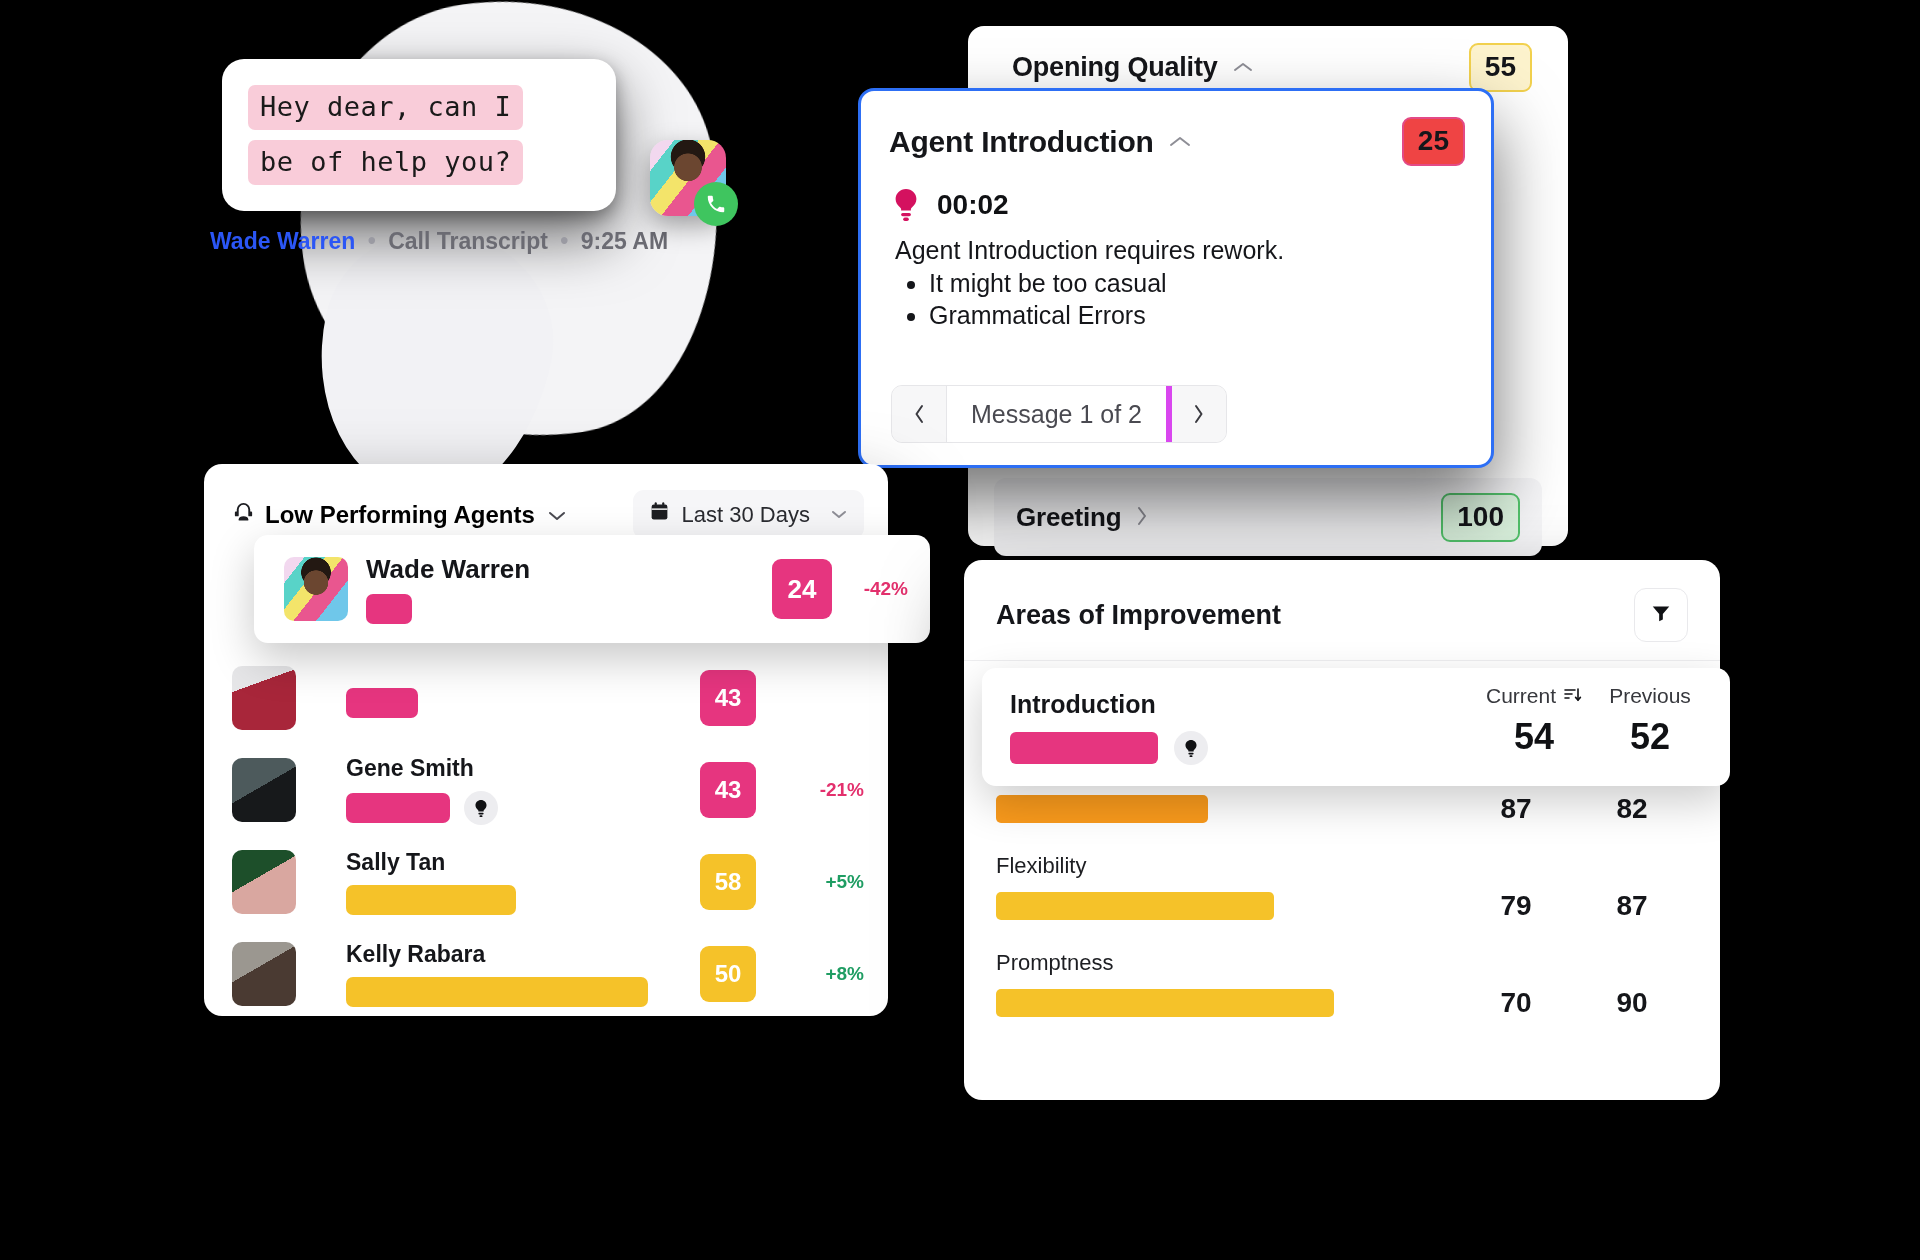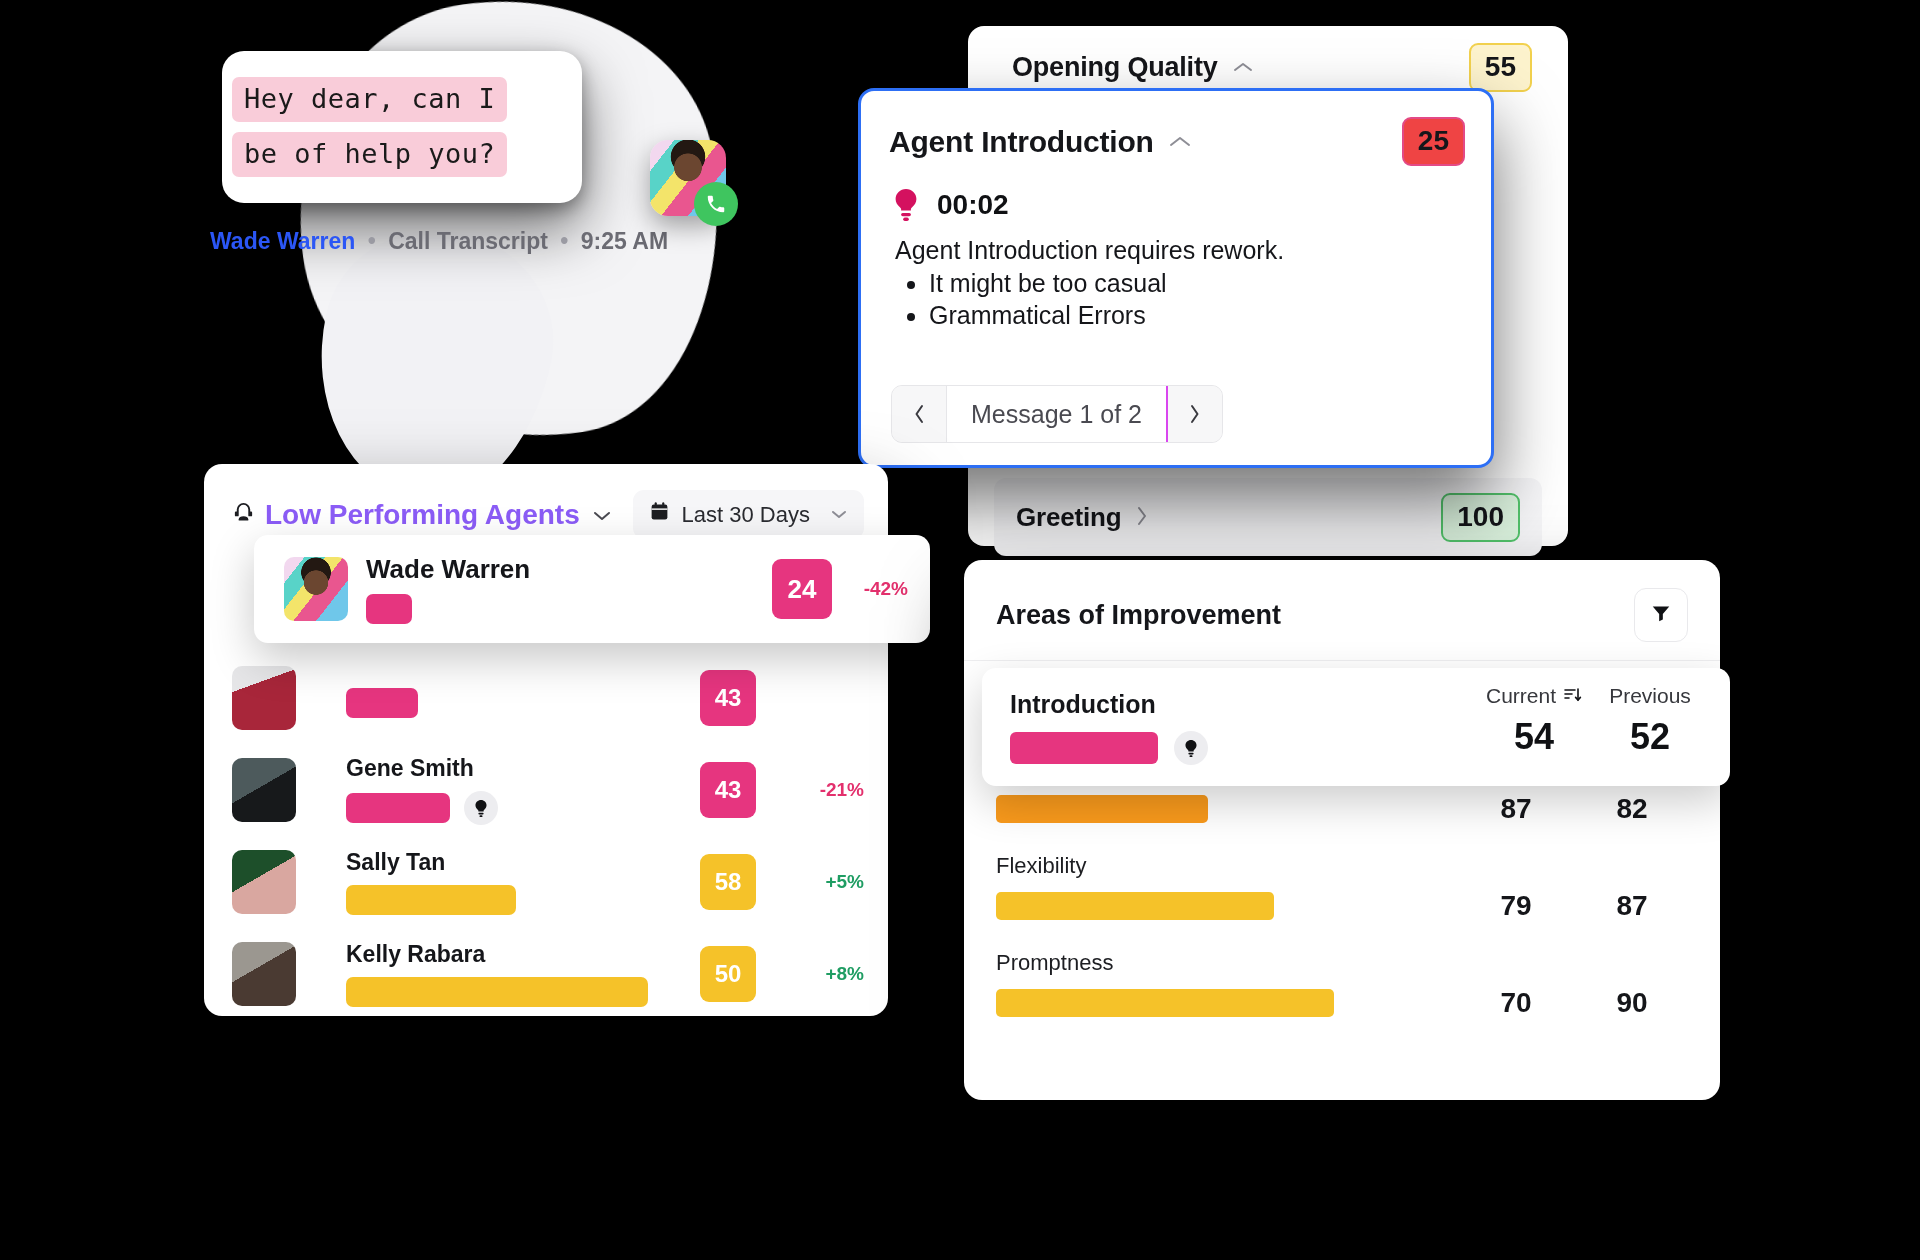--- a/index.html
+++ b/index.html
@@ -48,26 +48,26 @@
     width: 230px;
     height: 270px;
     background: #f2f2f5;
     border-radius: 50% 50% 44% 56% / 40% 40% 60% 60%;
     transform: rotate(12deg);
   }
 
   
   #chat-bubble {
     left: 222px;
-    top: 51px;
-    width: 360px;
+    top: 59px;
+    width: 394px;
     height: 152px;
     border-radius: 22px;
     box-shadow: 0 26px 60px rgba(0,0,0,0.55), 0 6px 18px rgba(0,0,0,0.35);
-    padding: 26px 10px;
+    padding: 26px 26px;
   }
   .bubble-line {
     display: inline-block;
     background: #f9ccd9;
     color: #1a1a1a;
     font-family: "DejaVu Sans Mono", "Liberation Mono", monospace;
     font-size: 27px;
     letter-spacing: 0.5px;
     padding: 6px 12px 8px 12px;
     border-radius: 7px;
@@ -253,21 +253,21 @@
     color: #3a3a40;
     font-size: 26px;
     cursor: pointer;
   }
   #msg-label {
     display: flex;
     align-items: center;
     padding: 0 24px;
     background: #ffffff;
     border-left: 1px solid #e6e6e9;
-    border-right: 2px solid #d946ef;
+    border-right: 6px solid #d946ef;
     font-size: 25px;
     color: #4a4a51;
   }
 
   
   #low-performing-card {
     left: 204px;
     top: 464px;
     width: 684px;
     height: 552px;
@@ -278,23 +278,23 @@
     display: flex;
     align-items: center;
     padding: 26px 24px 0 28px;
   }
   #lpa-title-group {
     display: flex;
     align-items: center;
     gap: 10px;
   }
   #lpa-title {
-    font-size: 28px;
+    font-size: 24px;
     font-weight: 700;
-    color: #8b5cf6;
+    color: #000000;
   }
   #date-filter {
     margin-left: auto;
     display: flex;
     align-items: center;
     gap: 12px;
     background: #f6f6f8;
     border-radius: 11px;
     padding: 11px 16px;
     font-size: 22px;

